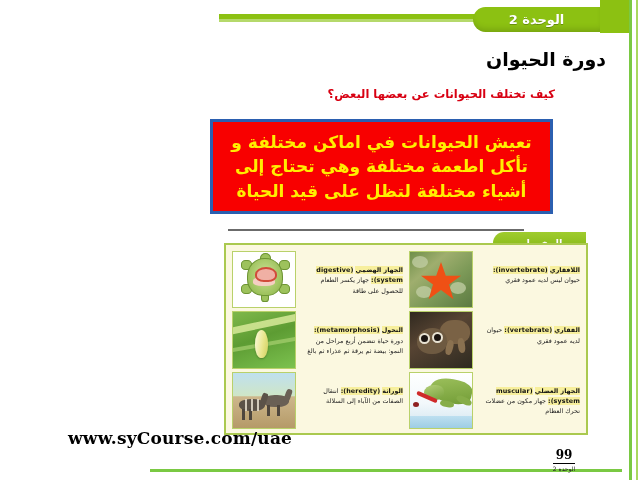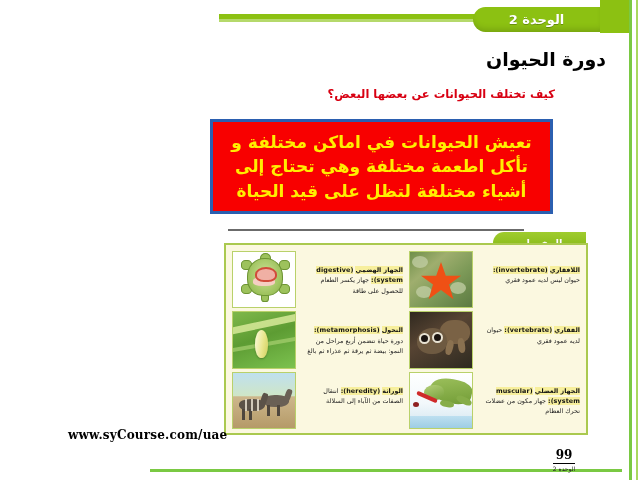--- a/index.html
+++ b/index.html
@@ -359,21 +359,21 @@
   .t-frog .lg2 { left: 30px; top: 28px; width: 14px; height: 6px; transform: rotate(12deg); }
   .t-frog .water { position: absolute; left: 0; bottom: 0; width: 62px; height: 12px; background: linear-gradient(#bddff0, #9ecde4); }
 
   
   .site-url {
     position: absolute;
     left: 68px; top: 428px;
     color: #000000;
     font-family: "DejaVu Serif", serif;
     font-weight: bold;
-    font-size: 12px;
+    font-size: 17px;
     letter-spacing: 0.2px;
   }
   .site-ar {
     position: absolute;
     left: 140px; top: 485px;
     direction: rtl;
     color: #ec4899;
     font-size: 13px;
     font-weight: bold;
   }

